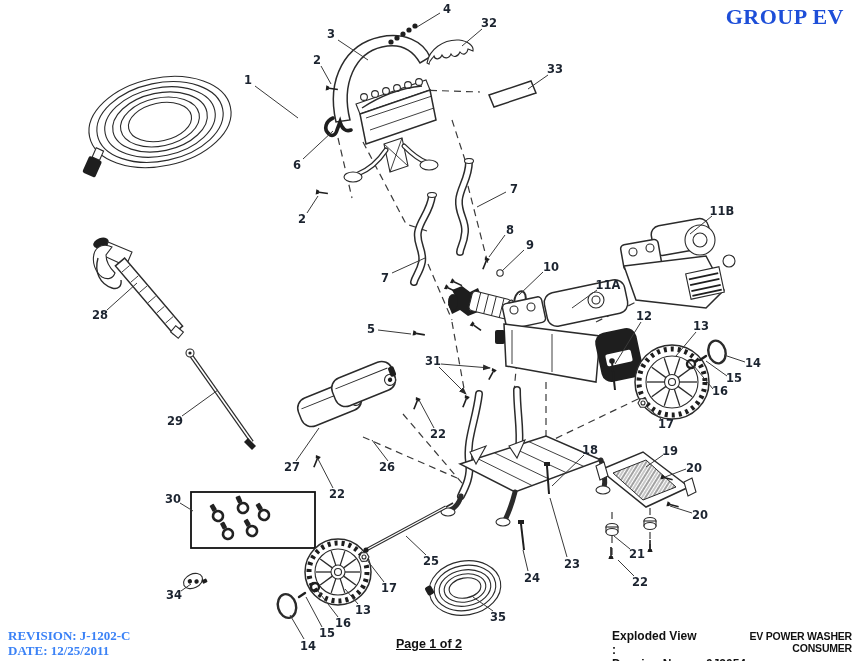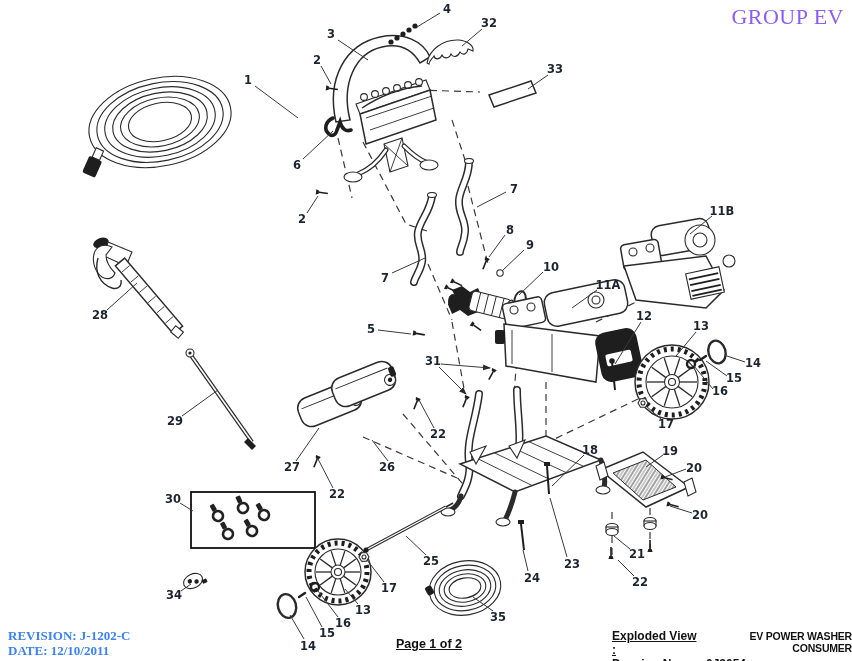--- a/index.html
+++ b/index.html
@@ -1,25 +1,25 @@
 <!DOCTYPE html>
 <html><head>
 <meta charset="utf-8">
 <style>
   html,body{margin:0;padding:0;background:#888;}
   .page{width:852px;height:661px;position:relative;background:#ffffff;overflow:hidden;
         font-family:"Liberation Sans",sans-serif;}
   .title{position:absolute;top:4px;right:8px;font-family:"Liberation Serif",serif;
-         font-weight:normal;font-size:22px;color:#8b5cf6;letter-spacing:.5px;margin-left:12px;}
+         font-weight:bold;font-size:22px;color:#1d4ed8;letter-spacing:.5px;margin-left:12px;}
   .footer-left{position:absolute;left:8px;top:629px;font-family:"Liberation Serif",serif;
          font-weight:bold;font-size:13px;color:#3b82f6;line-height:1.12;}
   .footer-page{position:absolute;left:396px;top:637px;font-weight:bold;font-size:12.5px;color:#111;text-decoration:underline;}
   .footer-right{position:absolute;left:612px;top:630px;color:#111;line-height:1.15;}
   .fr-row{display:flex;align-items:baseline;}
-  .fr-label{display:inline-block;width:94px;font-weight:bold;font-size:12px;text-decoration:underline;}
+  .fr-label{display:inline-block;width:94px;font-weight:bold;font-size:12px;}
   .fr-value{font-weight:bold;}
   .fr-value.cond{font-size:10.5px;letter-spacing:-.2px;text-align:right;}
   .fr-value.norm{font-size:12px;}
   svg#diagram{position:absolute;left:0;top:0;}
   
   .fw{fill:#fff;stroke:#2b2b2b;stroke-width:1.5;}
   .fw1{fill:#fff;stroke:#2b2b2b;stroke-width:1.1;}
   .fd{fill:#1e1e1e;stroke:none;}
   .ln{stroke:#2b2b2b;stroke-width:1.4;fill:none;}
   .thin{stroke:#2b2b2b;stroke-width:.9;fill:none;}
@@ -477,21 +477,21 @@
       <line x1="322" y1="627" x2="306" y2="597" class="leader"></line>
       <text x="327" y="633" class="callout" fill="#1c2430">15</text>
       <line x1="304" y1="639" x2="290" y2="615" class="leader"></line>
       <text x="308" y="646" class="callout" fill="#1c2430">14</text>
       <line x1="493" y1="611" x2="473" y2="597" class="leader"></line>
       <text x="498" y="617" class="callout" fill="#1c2430">35</text>
     </svg>
 
   <div class="footer-left">
     <div>REVISION: J-1202-C</div>
-    <div>DATE: 12/10/2011</div>
+    <div>DATE: 12/25/2011</div>
   </div>
 
   <div class="footer-page">Page 1 of 2</div>
 
   <div class="footer-right">
     <div class="fr-row">
       <span class="fr-label">Exploded View :</span>
       <span class="fr-value cond">EV POWER WASHER CONSUMER</span>
     </div>
     <div class="fr-row">

